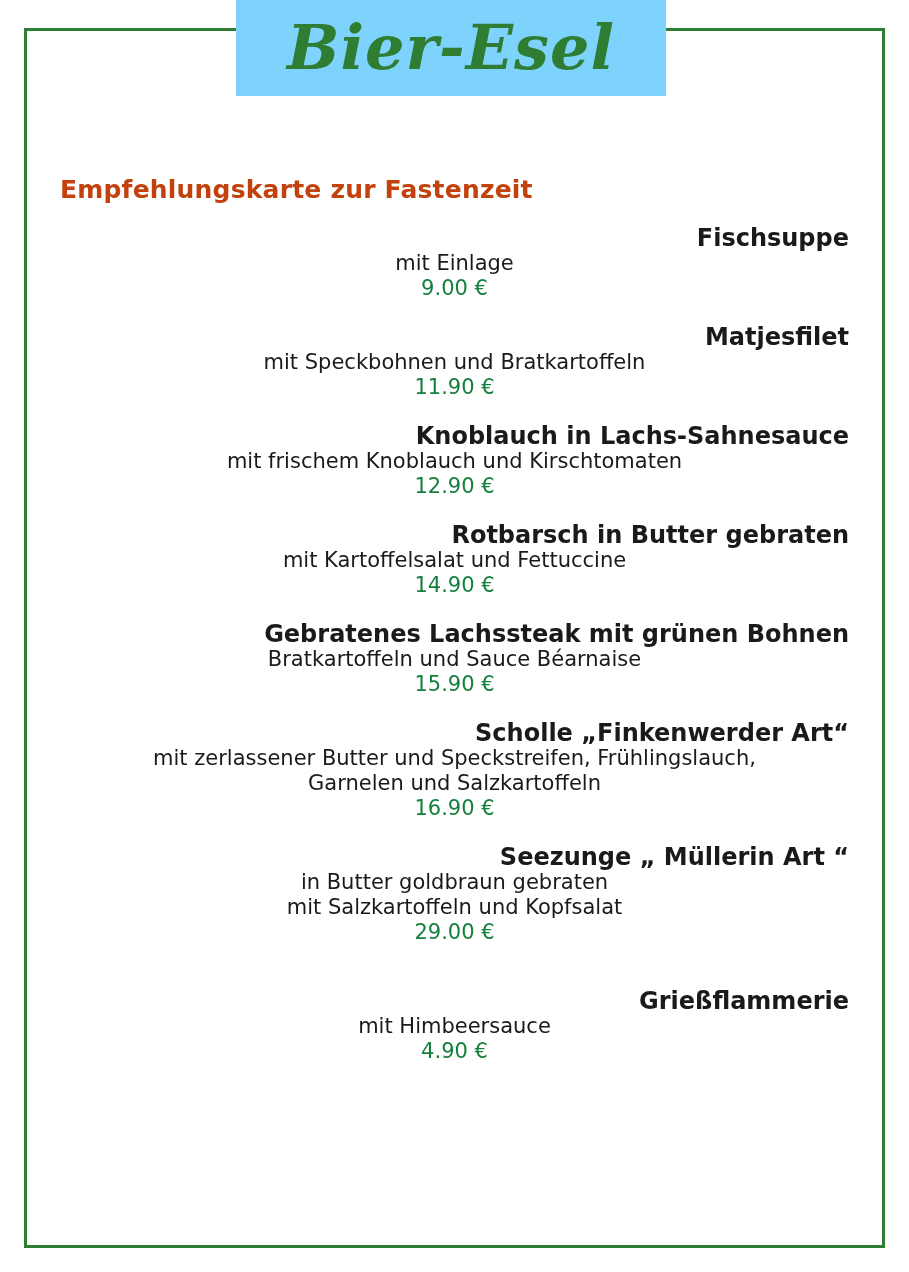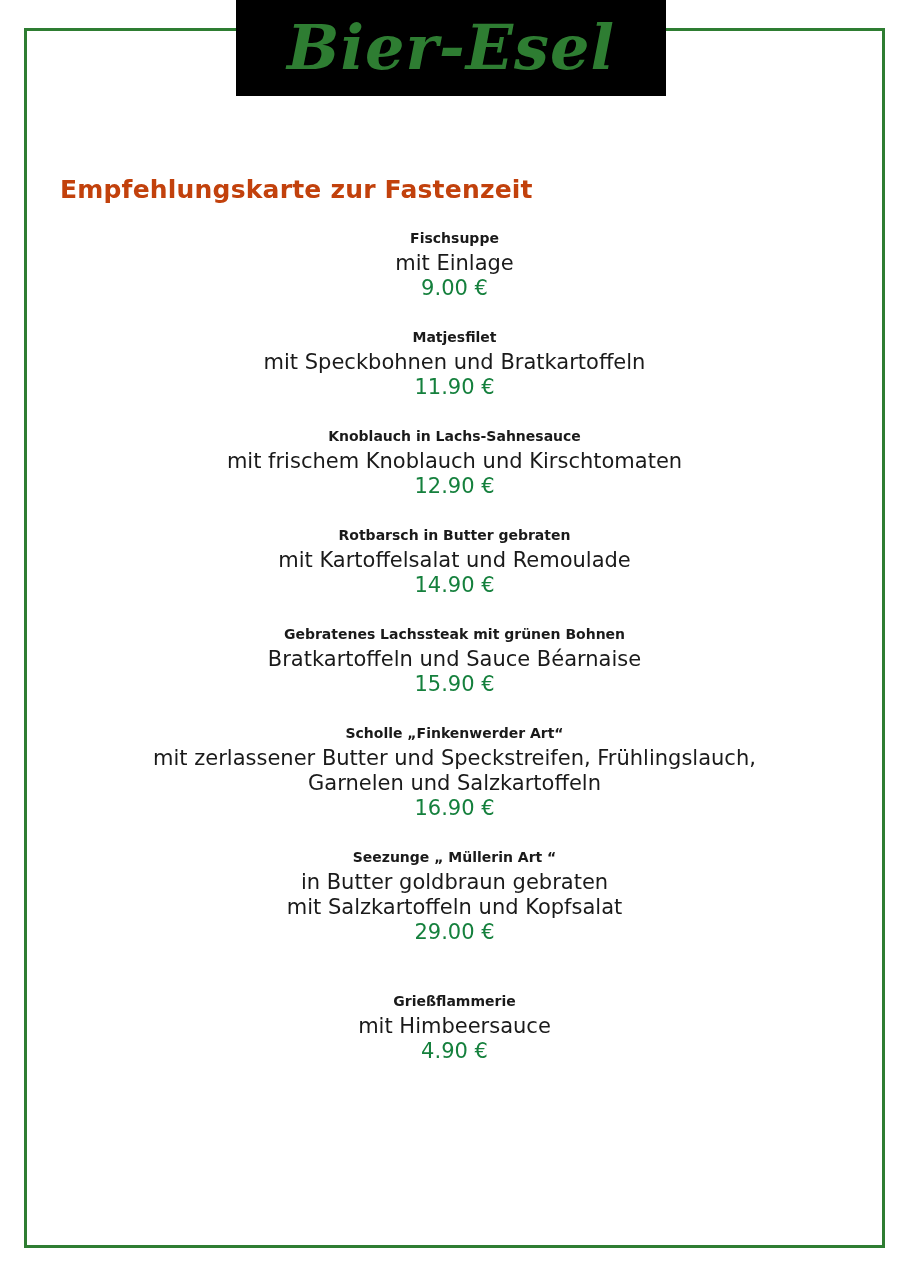--- a/index.html
+++ b/index.html
@@ -30,21 +30,21 @@
     border: 3px solid #2e7d32;
     box-sizing: border-box;
   }
   
   .logo-band {
     position: absolute;
     left: 236px;
     top: 0px;
     width: 430px;
     height: 96px;
-    background: #000000;
+    background: #7dd3fc;
     z-index: 2;
   }
   .logo {
     position: absolute;
     left: 0;
     top: 0;
     width: 100%;
     text-align: center;
     font-family: "DejaVu Serif", serif;
     font-weight: bold;
@@ -68,23 +68,24 @@
     font-weight: 600;
     letter-spacing: 0.2px;
     color: #c2410c;
     margin: 0 0 22px 0;
   }
   .item {
     text-align: center;
     margin-bottom: 24px;
   }
   .item .line {
-    font-size: 14px;
+    font-size: 24px;
     line-height: 25px;
     color: #1a1a1a;
+    text-align: right;
   }
   .item .name {
     font-weight: 600;
   }
   .item .suffix {
     font-weight: 700;
   }
   .item .desc {
     font-size: 21px;
     line-height: 25px;
@@ -125,21 +126,21 @@
           <div class="desc">mit Speckbohnen und Bratkartoffeln</div>
           <div class="price">11.90 €</div>
         </div>
         <div class="item">
           <div class="line"><span class="name">Knoblauch</span><span class="suffix"> in Lachs-Sahnesauce</span></div>
           <div class="desc">mit frischem Knoblauch und Kirschtomaten</div>
           <div class="price">12.90 €</div>
         </div>
         <div class="item">
           <div class="line"><span class="name">Rotbarsch</span><span class="suffix"> in Butter gebraten</span></div>
-          <div class="desc">mit Kartoffelsalat und Remoulade</div>
+          <div class="desc">mit Kartoffelsalat und Fettuccine</div>
           <div class="price">14.90 €</div>
         </div>
         <div class="item">
           <div class="line"><span class="name">Gebratenes Lachssteak</span><span class="suffix"> mit grünen Bohnen</span></div>
           <div class="desc">Bratkartoffeln und Sauce Béarnaise</div>
           <div class="price">15.90 €</div>
         </div>
         <div class="item">
           <div class="line"><span class="name">Scholle „Finkenwerder Art“</span></div>
           <div class="desc">mit zerlassener Butter und Speckstreifen, Frühlingslauch,</div>

